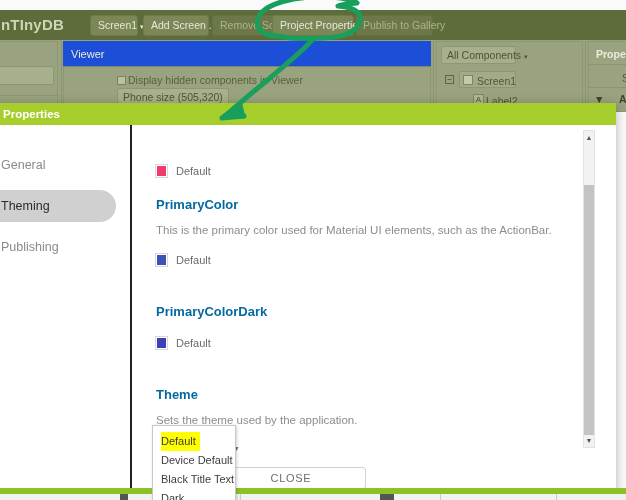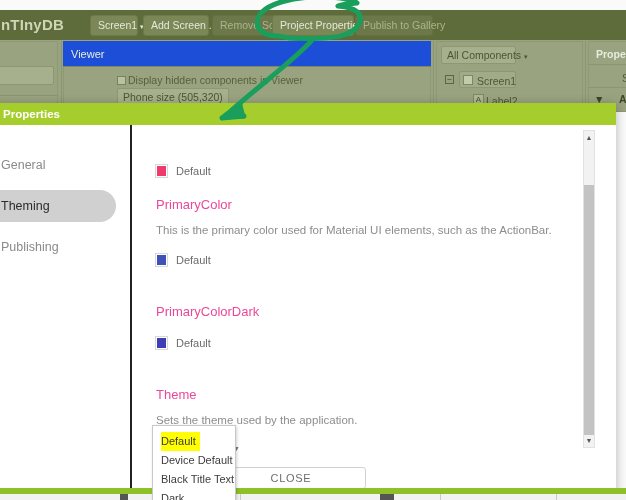--- a/index.html
+++ b/index.html
@@ -107,21 +107,21 @@
   .content-inner { padding: 22px 40px 10px 24px; }
 
   .row-color { display: flex; align-items: flex-end; gap: 9px; margin: 18px 0 20px 0; }
   .swatch {
     width: 11px; height: 12px; border: 1px solid #ffffff; outline: 1px solid #d8d8d8;
     flex: none;
   }
   .swatch-lbl { font-size: 11px; color: #6b6b6b; }
 
   .prop-h {
-    font-size: 13px; font-weight: normal; color: #ec4899; margin: 0 0 12px 0;
+    font-size: 13px; font-weight: bold; color: #0369a1; margin: 0 0 12px 0;
   }
   .prop-d {
     font-size: 11.5px; color: #8d8d8d; margin: 0 0 11px 0;
   }
   .sect-gap { height: 18px; }
 
   .select-inline {
     font-size: 11px; color: #5a5a5a; display: inline-block; cursor: pointer;
   }
   .select-inline .caret { font-size: 8px; color: #777; margin-left: 4px; }

